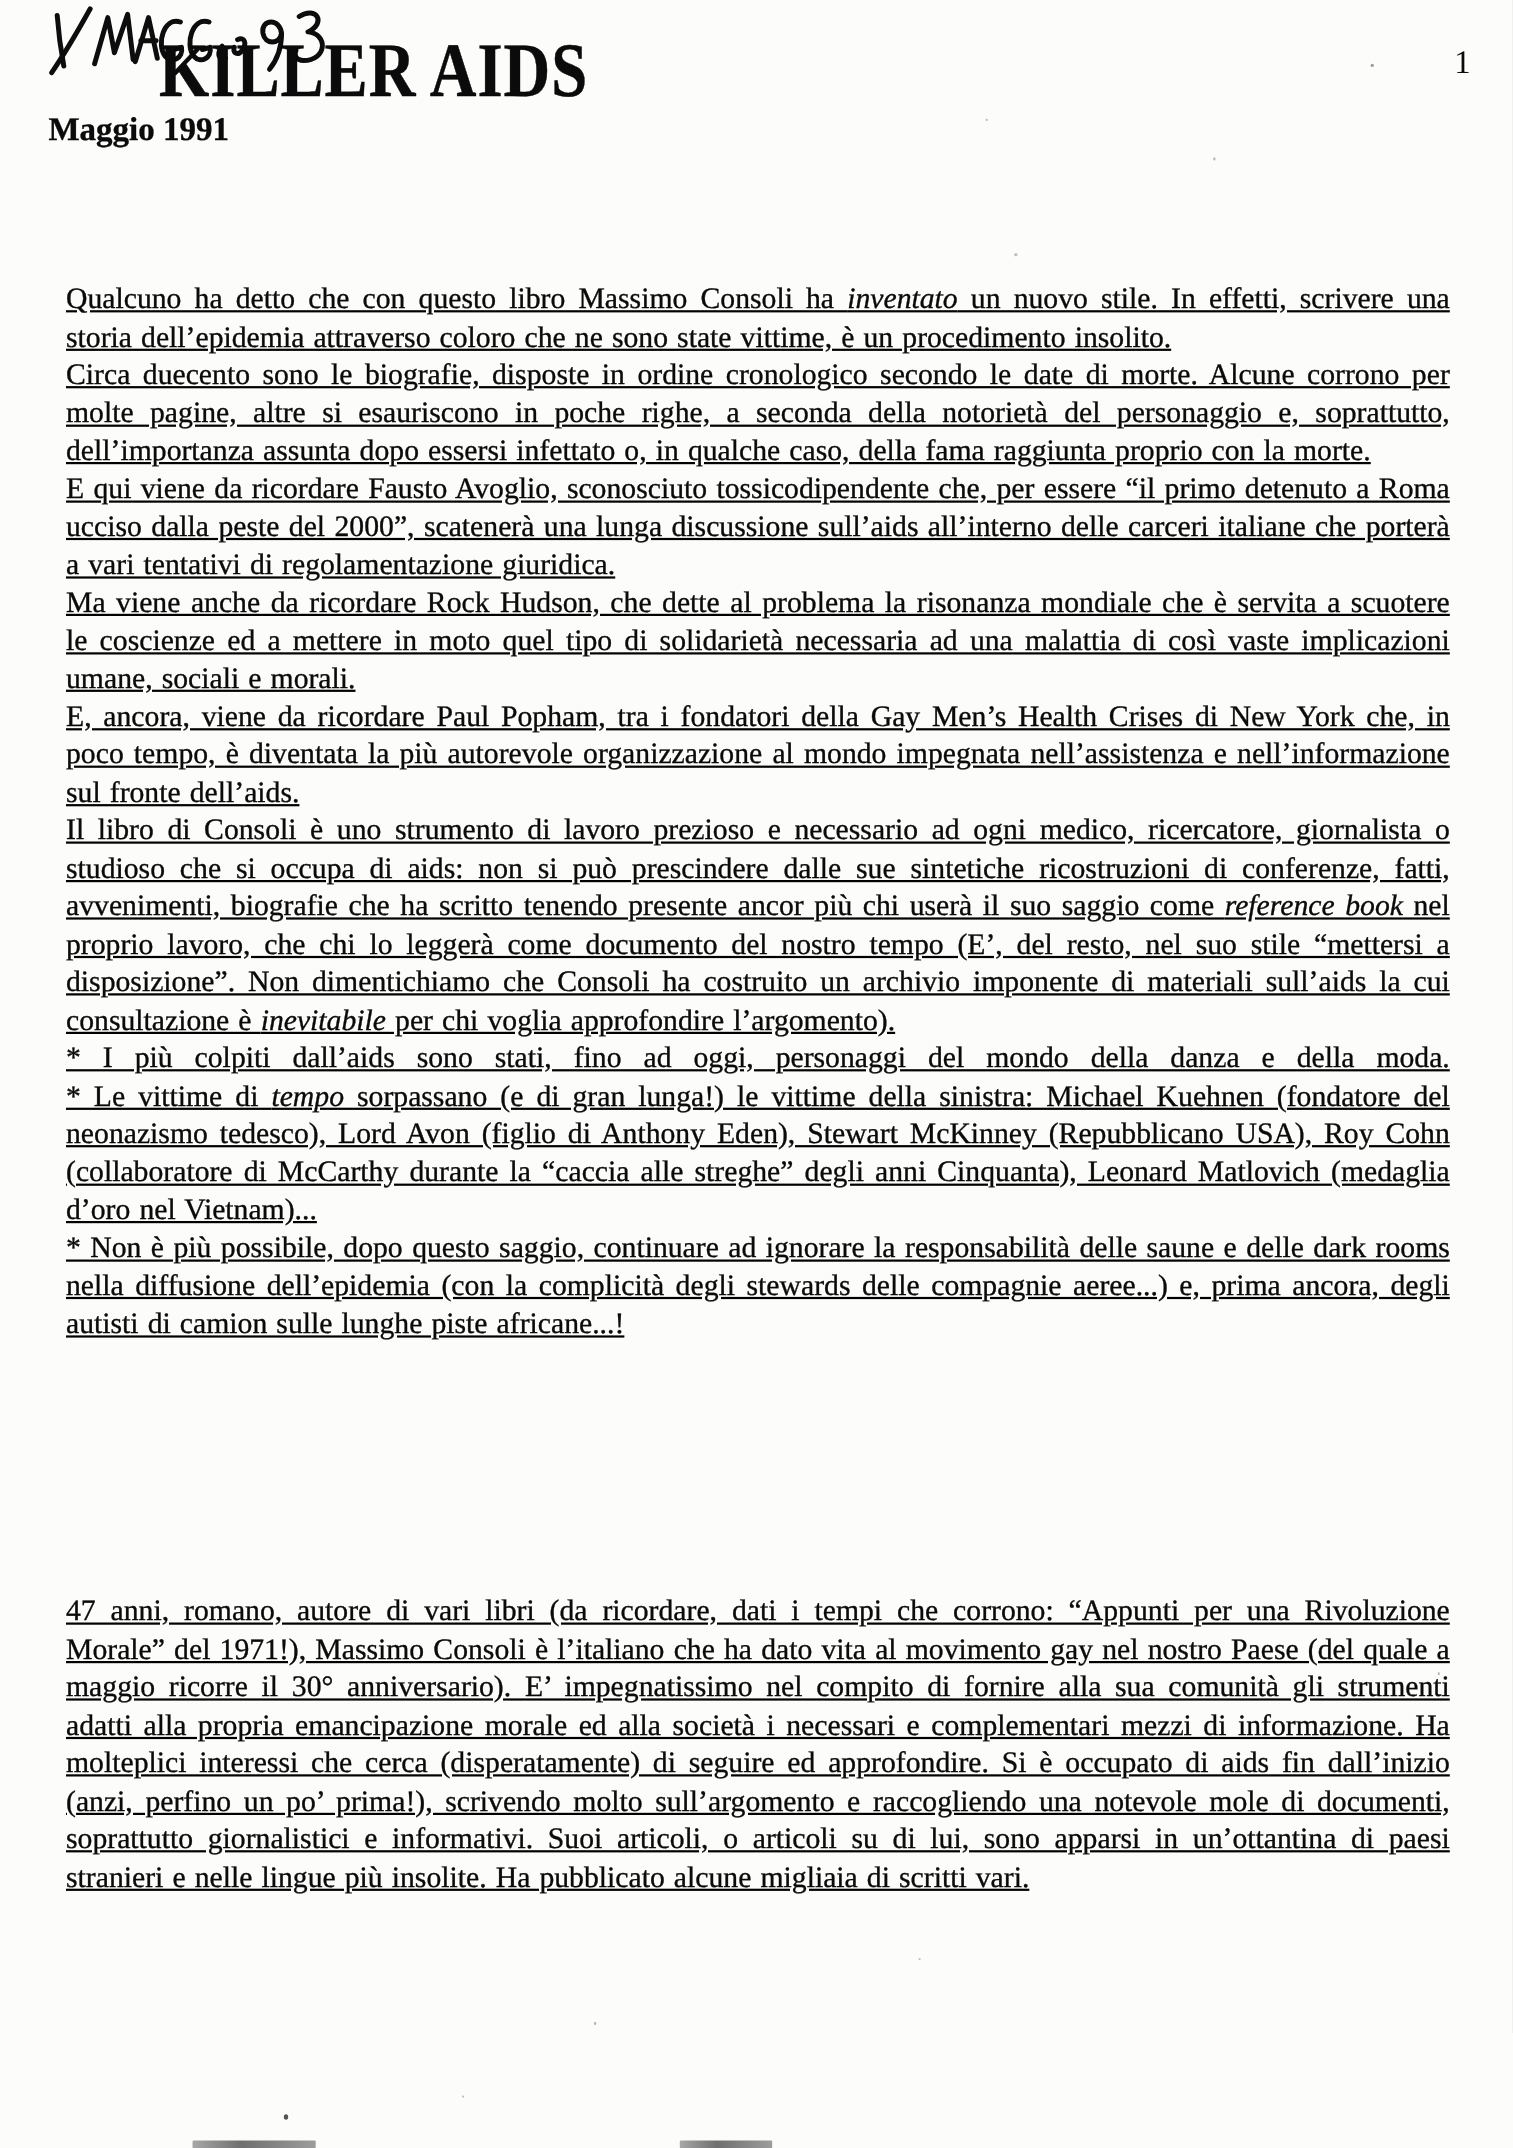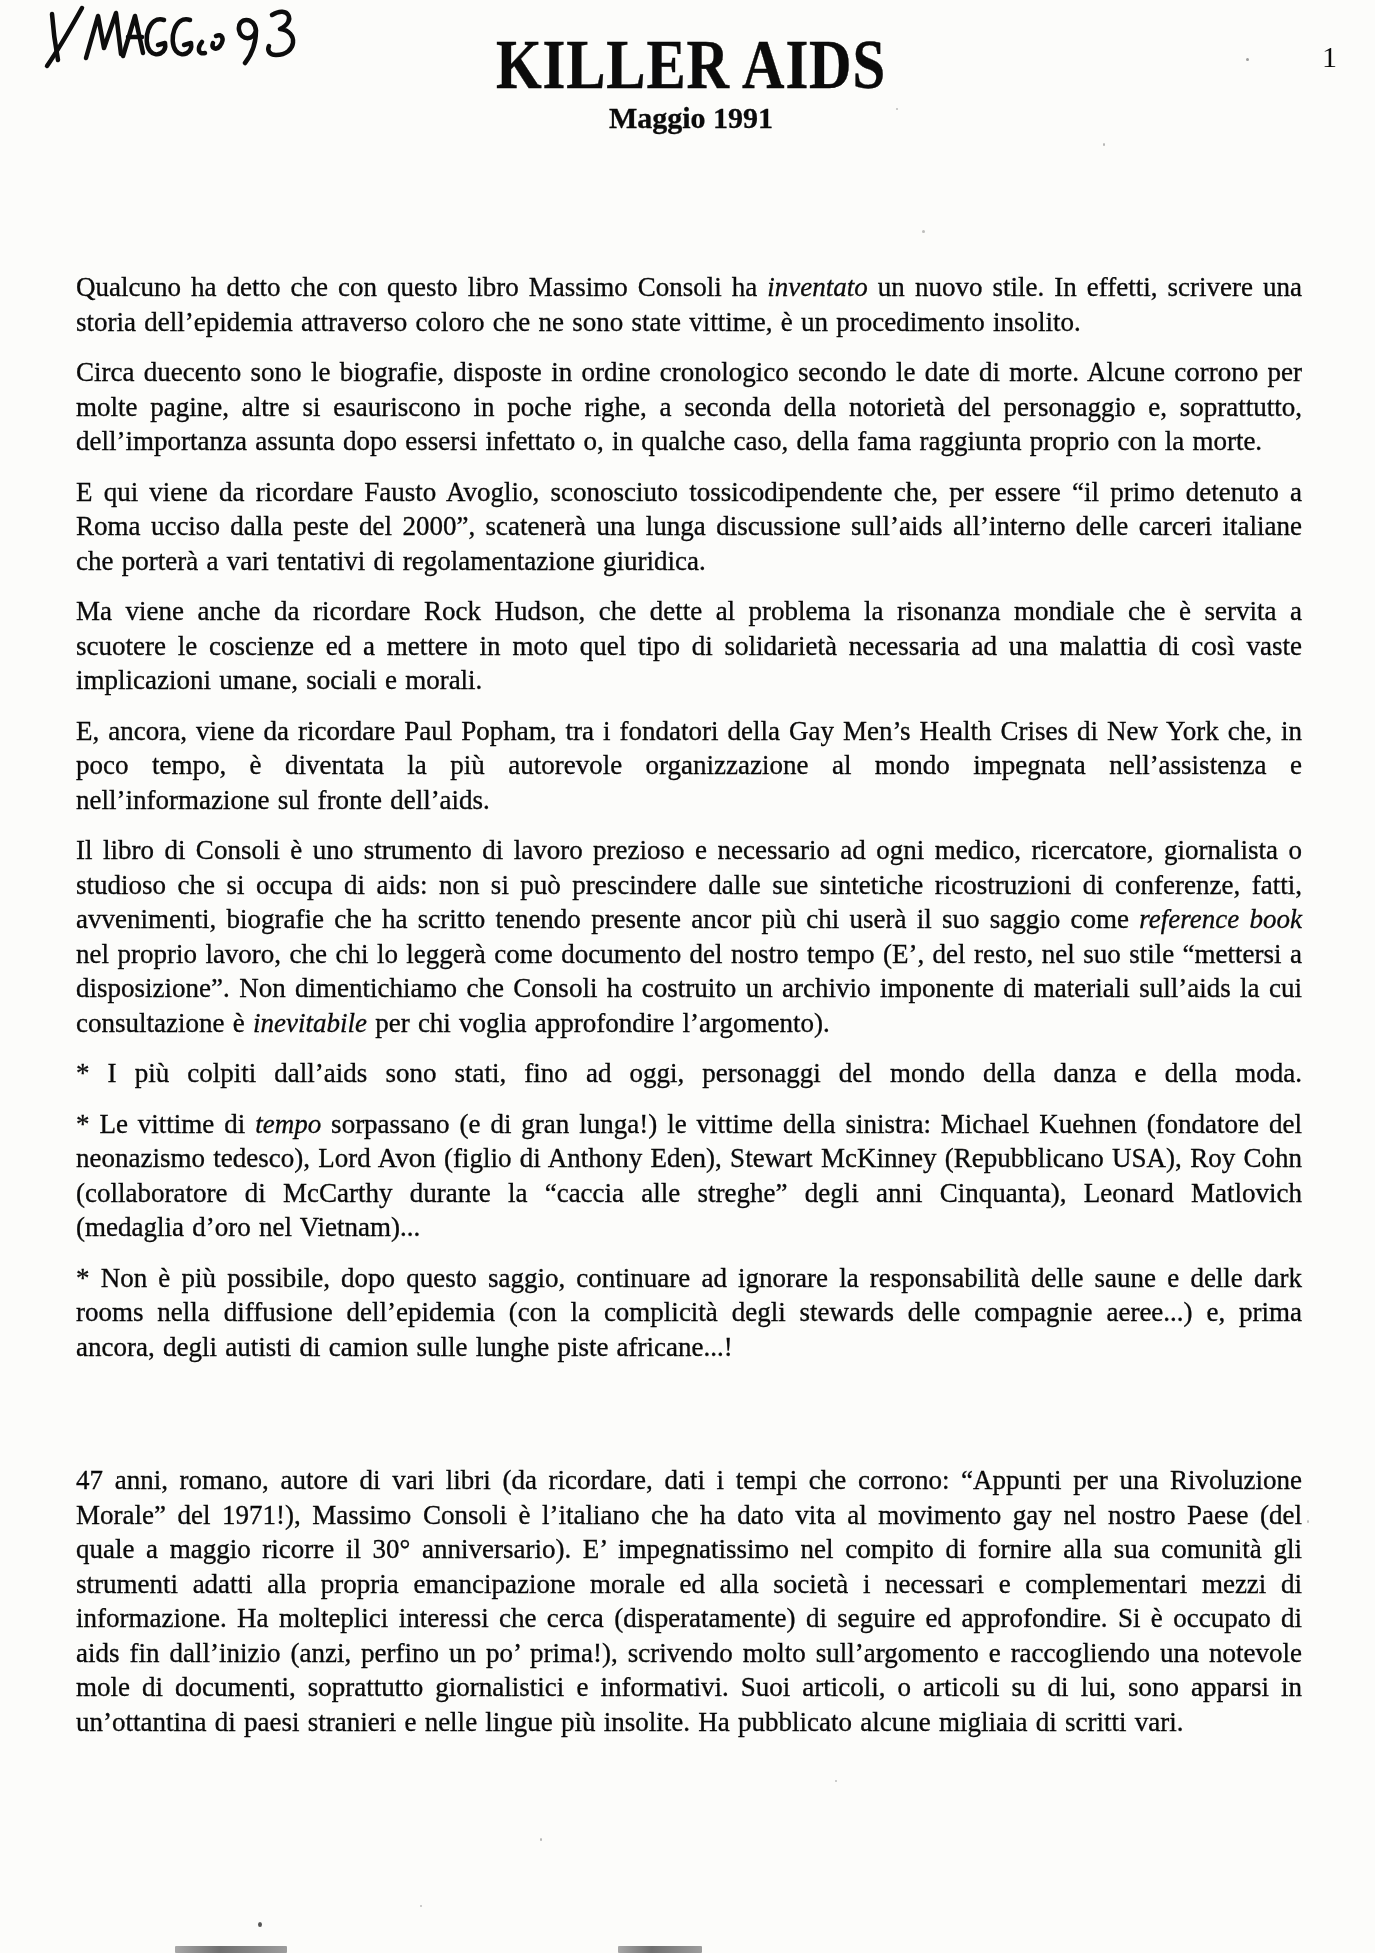--- a/index.html
+++ b/index.html
@@ -10,23 +10,22 @@
     margin: 0 auto;
     background: #fcfcfa;
     overflow: hidden;
     font-family: "Liberation Serif", serif;
     color: #0b0b0b;
   }
   
   .header {
     position: absolute;
     top: 30px;
-    left: 62px;
+    left: 44px;
     width: 1258px;
-    text-align: center;
   }
   .doc-title {
     margin: 0;
     font-size: 70px;
     font-weight: bold;
     line-height: 1.0;
     letter-spacing: 1px;
     transform: scaleX(0.84);
     transform-origin: 50% 50%;
     white-space: nowrap;
@@ -66,21 +65,21 @@
   .text-block {
     position: absolute;
     left: 60px;
     width: 1258px;
     font-size: 27px;
     line-height: 34.5px;
     text-align: justify;
     word-spacing: 1.5px;
     -webkit-text-stroke: 0.3px #000;
   }
-  .text-block p { margin: 16px; }
+  .text-block p { margin: 0; text-decoration: underline; }
   .text-block p.justify-last { text-align-last: justify; }
   .text-block em { font-style: italic; }
   #body-text { top: 254px; }
   #bio-text { top: 1447px; }
   
   .scan-bar {
     position: absolute;
     bottom: 0;
     height: 7px;
     background: linear-gradient(90deg, #a8a8a8, #6f6f6f 40%, #9d9d9d);

